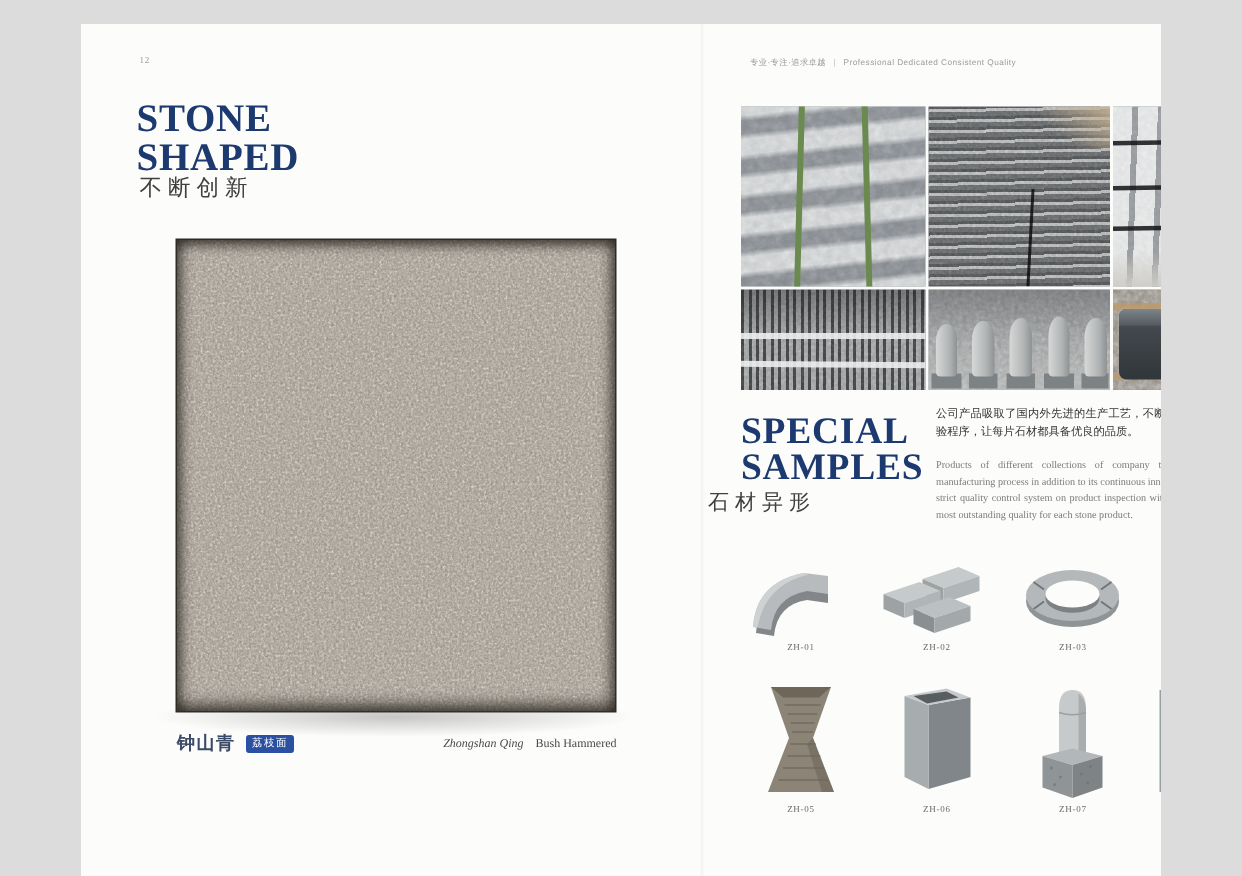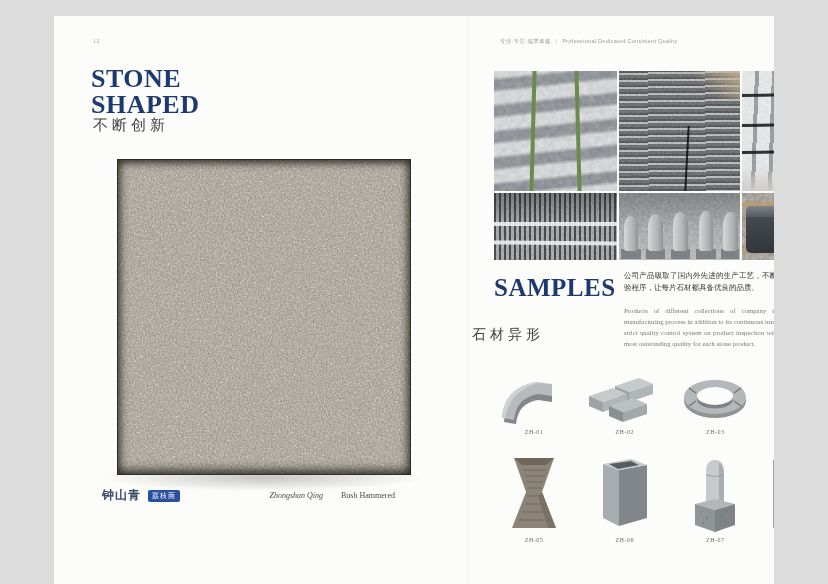--- a/index.html
+++ b/index.html
@@ -31,25 +31,25 @@
   .tex{position:absolute;inset:0;}
   .granite .bevel{position:absolute;inset:0;
      box-shadow:inset 0 7px 7px -3px rgba(28,24,18,.65),
                 inset 0 -9px 9px -4px rgba(28,24,18,.65),
                 inset 7px 0 7px -3px rgba(28,24,18,.5),
                 inset -7px 0 7px -3px rgba(28,24,18,.5);}
   .granite-shadow{left:51px;top:453px;width:316px;height:22px;
      background:radial-gradient(ellipse at 50% 40%,rgba(60,60,60,.28) 0%,rgba(90,90,90,.12) 45%,rgba(0,0,0,0) 72%);}
 
   
-  .caption{left:48px;top:471px;width:293px;display:flex;align-items:center;}
+  .caption{left:64px;top:471px;width:293px;display:flex;align-items:center;}
   .name-cn{font-size:12px;color:#3b4a66;font-weight:700;letter-spacing:1px;}
   .badge{margin-left:7px;background:#2b50a1;color:#fff;font-size:7px;line-height:7px;
          padding:2.5px 4px;border-radius:2px;font-family:"Liberation Sans",sans-serif;letter-spacing:1px;}
-  .cap-right{margin-left:auto;font-size:8px;color:#4a4a4a;display:flex;gap:18px;align-items:flex-end;}
+  .cap-right{margin-left:auto;font-size:8px;color:#4a4a4a;display:flex;gap:8px;align-items:flex-end;}
   .name-en{font-style:italic;}
 
   
   .photo-grid{left:440px;top:55px;width:372px;height:189px;display:grid;
               grid-template-columns:123px 121px 122px;grid-template-rows:120px 67px;gap:2px;}
   .photo{position:relative;overflow:hidden;background:#9a9da0;}
   .ov{position:absolute;inset:0;}
   .ph1-bands{background:repeating-linear-gradient(174deg,rgba(255,255,255,.5) 0 6px,
              rgba(82,88,98,.42) 10px 18px,rgba(255,255,255,.5) 22px 26px);opacity:.85;}
   .strap{position:absolute;top:-4px;bottom:-4px;width:4px;background:#6a8a50;}
@@ -294,20 +294,21 @@
         <div class="ph6-slab" style="left:3%;right:53%;top:20%;bottom:10%;">
           <div class="ph6-top"></div>
         </div>
         <div class="ph6-slab" style="left:51%;right:2%;top:10%;bottom:20%;">
           <div class="ph6-top"></div>
         </div>
       </div>
     </div>
 
     <div class="abs big-title right-title">
+      <div>SPECIAL</div>
       <div>SAMPLES</div>
     </div>
     <div class="abs cn-sub right-sub">石材异形</div>
 
     <div class="abs paras">
       <p class="para-cn">公司产品吸取了国内外先进的生产工艺，不断创新，并执行严格的产品检验程序，让每片石材都具备优良的品质。</p>
       <p class="para-en">Products of different collections of company take advantage of international manufacturing process in addition to its continuous innovation. Furthermore, it carries out strict quality control system on product inspection with the purpose of guaranteeing the most outstanding quality for each stone product.</p>
     </div>
 
     <div class="abs products">

